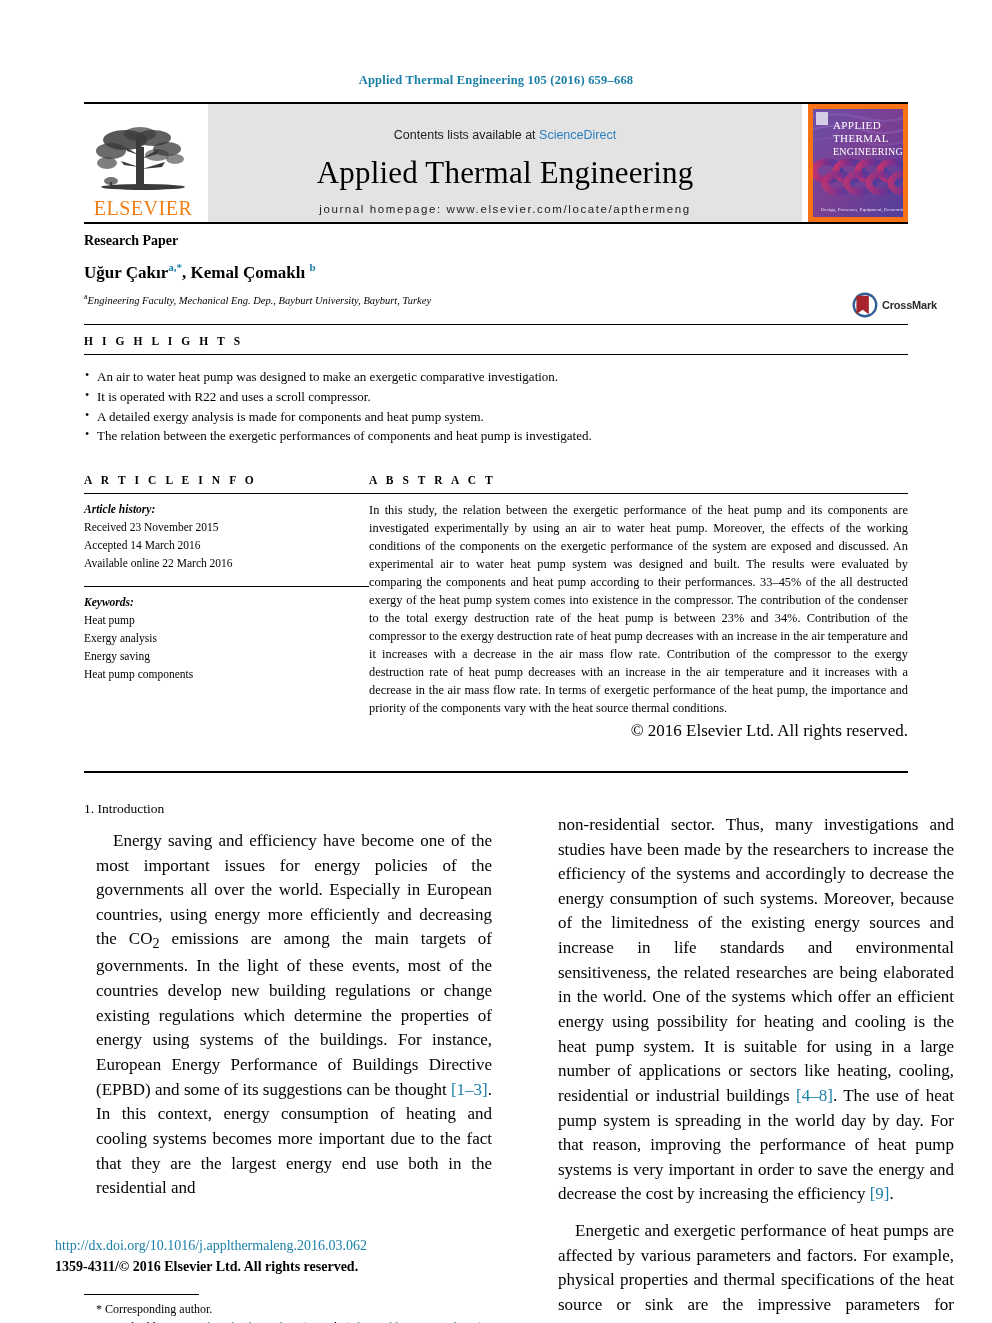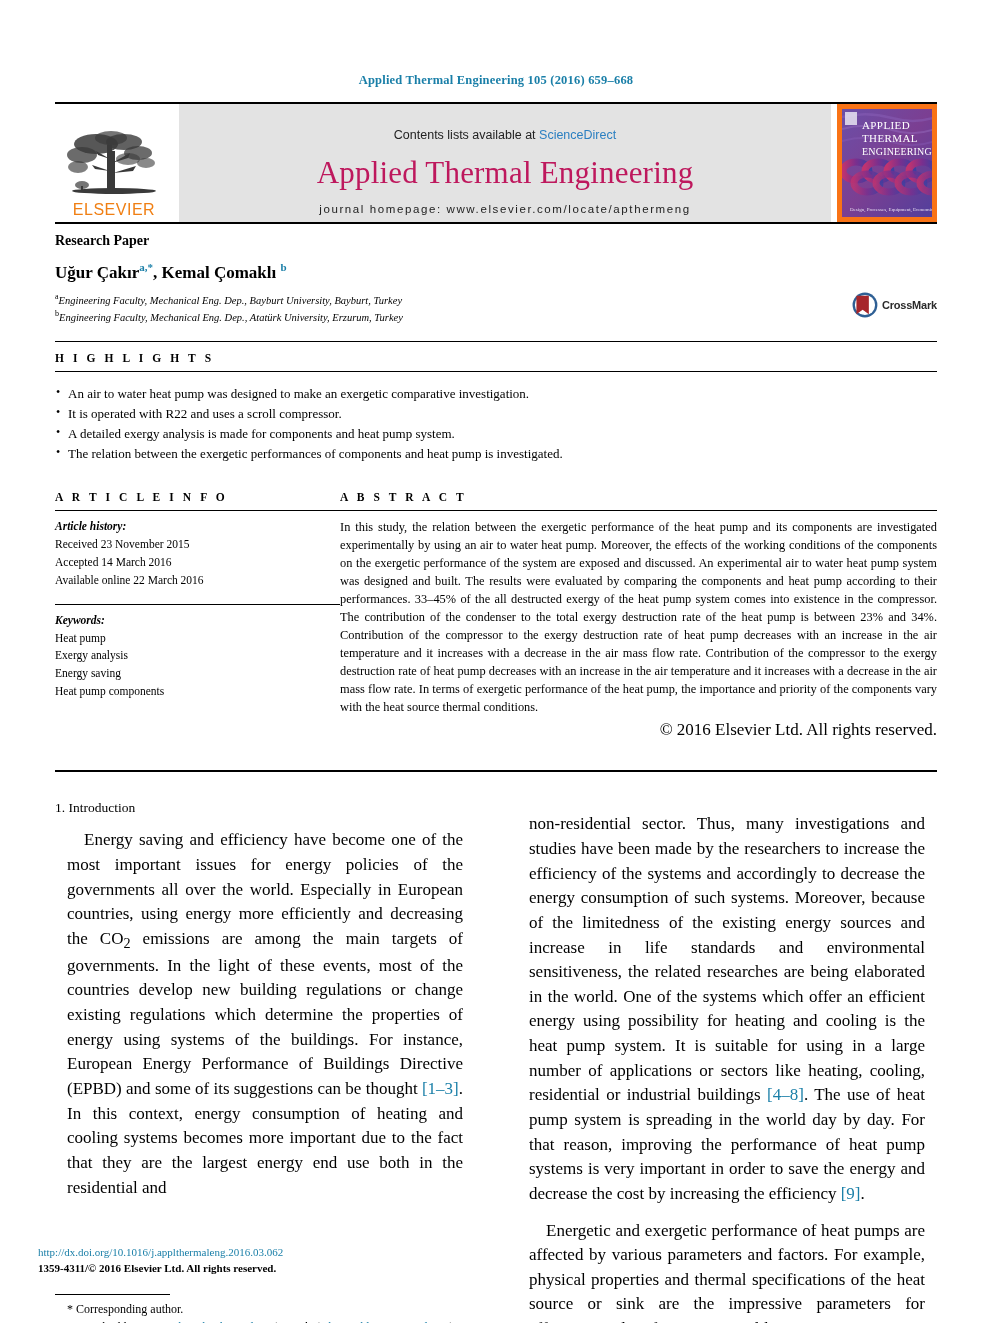--- a/index.html
+++ b/index.html
@@ -12,21 +12,21 @@
     height: 1323px;
     font-family: "Liberation Serif", serif;
     color: #000;
     position: relative;
   }
   .page {
     position: relative;
     width: 992px;
     height: 1323px;
     box-sizing: border-box;
-    padding: 0 55px;
+    padding: 0 84px;
   }
 
   
   .running-head {
     text-align: center;
     color: #1a7fa8;
     font-family: "Liberation Serif", serif;
     font-weight: bold;
     font-size: 12.5px;
     letter-spacing: .2px;
@@ -46,23 +46,23 @@
     flex: 0 0 118px;
     display: flex;
     flex-direction: column;
     align-items: center;
     justify-content: flex-end;
     padding-bottom: 4px;
     padding-top: 6px;
   }
   .tree-svg { display:block; }
   .elsevier-word {
-    font-family: Liberation Sans, sans-serif;
+    font-family: Liberation Serif, serif;
     color: #f07f13;
-    font-size: 16px;
+    font-size: 20px;
     letter-spacing: .5px;
     line-height: 1;
     margin-top: 1px;
   }
   .journal-band {
     flex: 1 1 auto;
     background: #e3e3e3;
     display: flex;
     flex-direction: column;
     align-items: center;
@@ -73,21 +73,21 @@
   .contents-line {
     font-size: 12.5px;
     font-family: "Liberation Sans", sans-serif;
     color: #222;
     margin-top: 20px;
   }
   .contents-line .sd { color: #2a7fc1; }
   .journal-title {
     font-family: "Liberation Serif", serif;
     font-size: 31px;
-    color: #be185d;
+    color: #000000;
     margin: 13px 0 12px 0;
     letter-spacing: .2px;
   }
   .homepage-line {
     font-family: "Liberation Sans", sans-serif;
     font-size: 11.5px;
     letter-spacing: 1.6px;
     color: #222;
     margin-bottom: 4px;
   }
@@ -258,24 +258,24 @@
   .footnote {
     font-family: "Liberation Serif", serif;
     font-size: 12px;
     line-height: 1.5;
   }
   .footnote .em { font-style: italic; }
   .mail { color: #1a7fa8; }
 
   .doi-block {
     position: absolute;
-    left: 38px;
+    left: 55px;
     bottom: 46px;
     font-family: "Liberation Serif", serif;
-    font-size: 11px;
+    font-size: 14px;
     line-height: 1.45;
   }
   .doi-link { color: #1a7fa8; }
   .issn-line { font-weight: bold; color: #000; }
 </style>
 </head>
 <body>
 
 <div class="page">
 
@@ -367,21 +367,20 @@
   </div>
 
   <div class="kind">Research Paper</div>
 
   <div class="authors">
     <span>Uğur Çakır</span><sup>a,*</sup><span>, </span><span>Kemal Çomaklı</span> <sup>b</sup>
   </div>
 
   <div class="affils">
     <div><sup>a</sup><span>Engineering Faculty, Mechanical Eng. Dep., Bayburt University, Bayburt, Turkey</span></div>
-    <div><sup>b</sup><span>Engineering Faculty, Mechanical Eng. Dep., Atatürk University, Erzurum, Turkey</span></div>
   </div>
 
   <div class="sec-rule-top"></div>
   <div class="sec-head">H I G H L I G H T S</div>
   <div class="thin-rule"></div>
   <ul class="hl-list">
     <li>An air to water heat pump was designed to make an exergetic comparative investigation.</li>
     <li>It is operated with R22 and uses a scroll compressor.</li>
     <li>A detailed exergy analysis is made for components and heat pump system.</li>
     <li>The relation between the exergetic performances of components and heat pump is investigated.</li>

